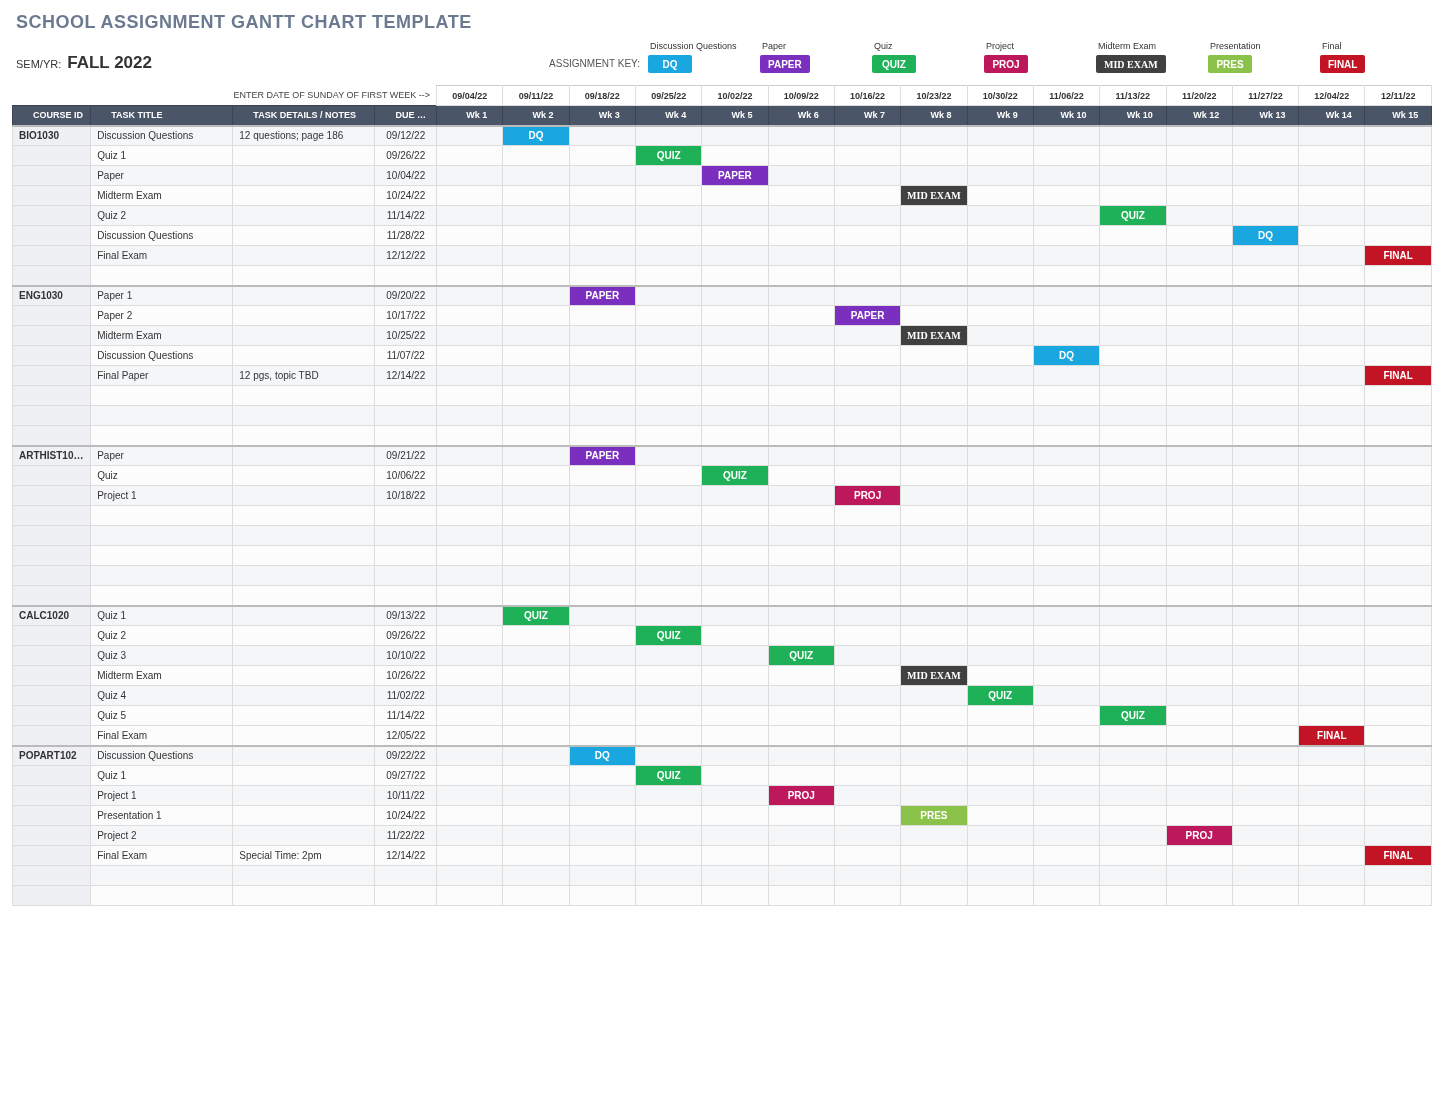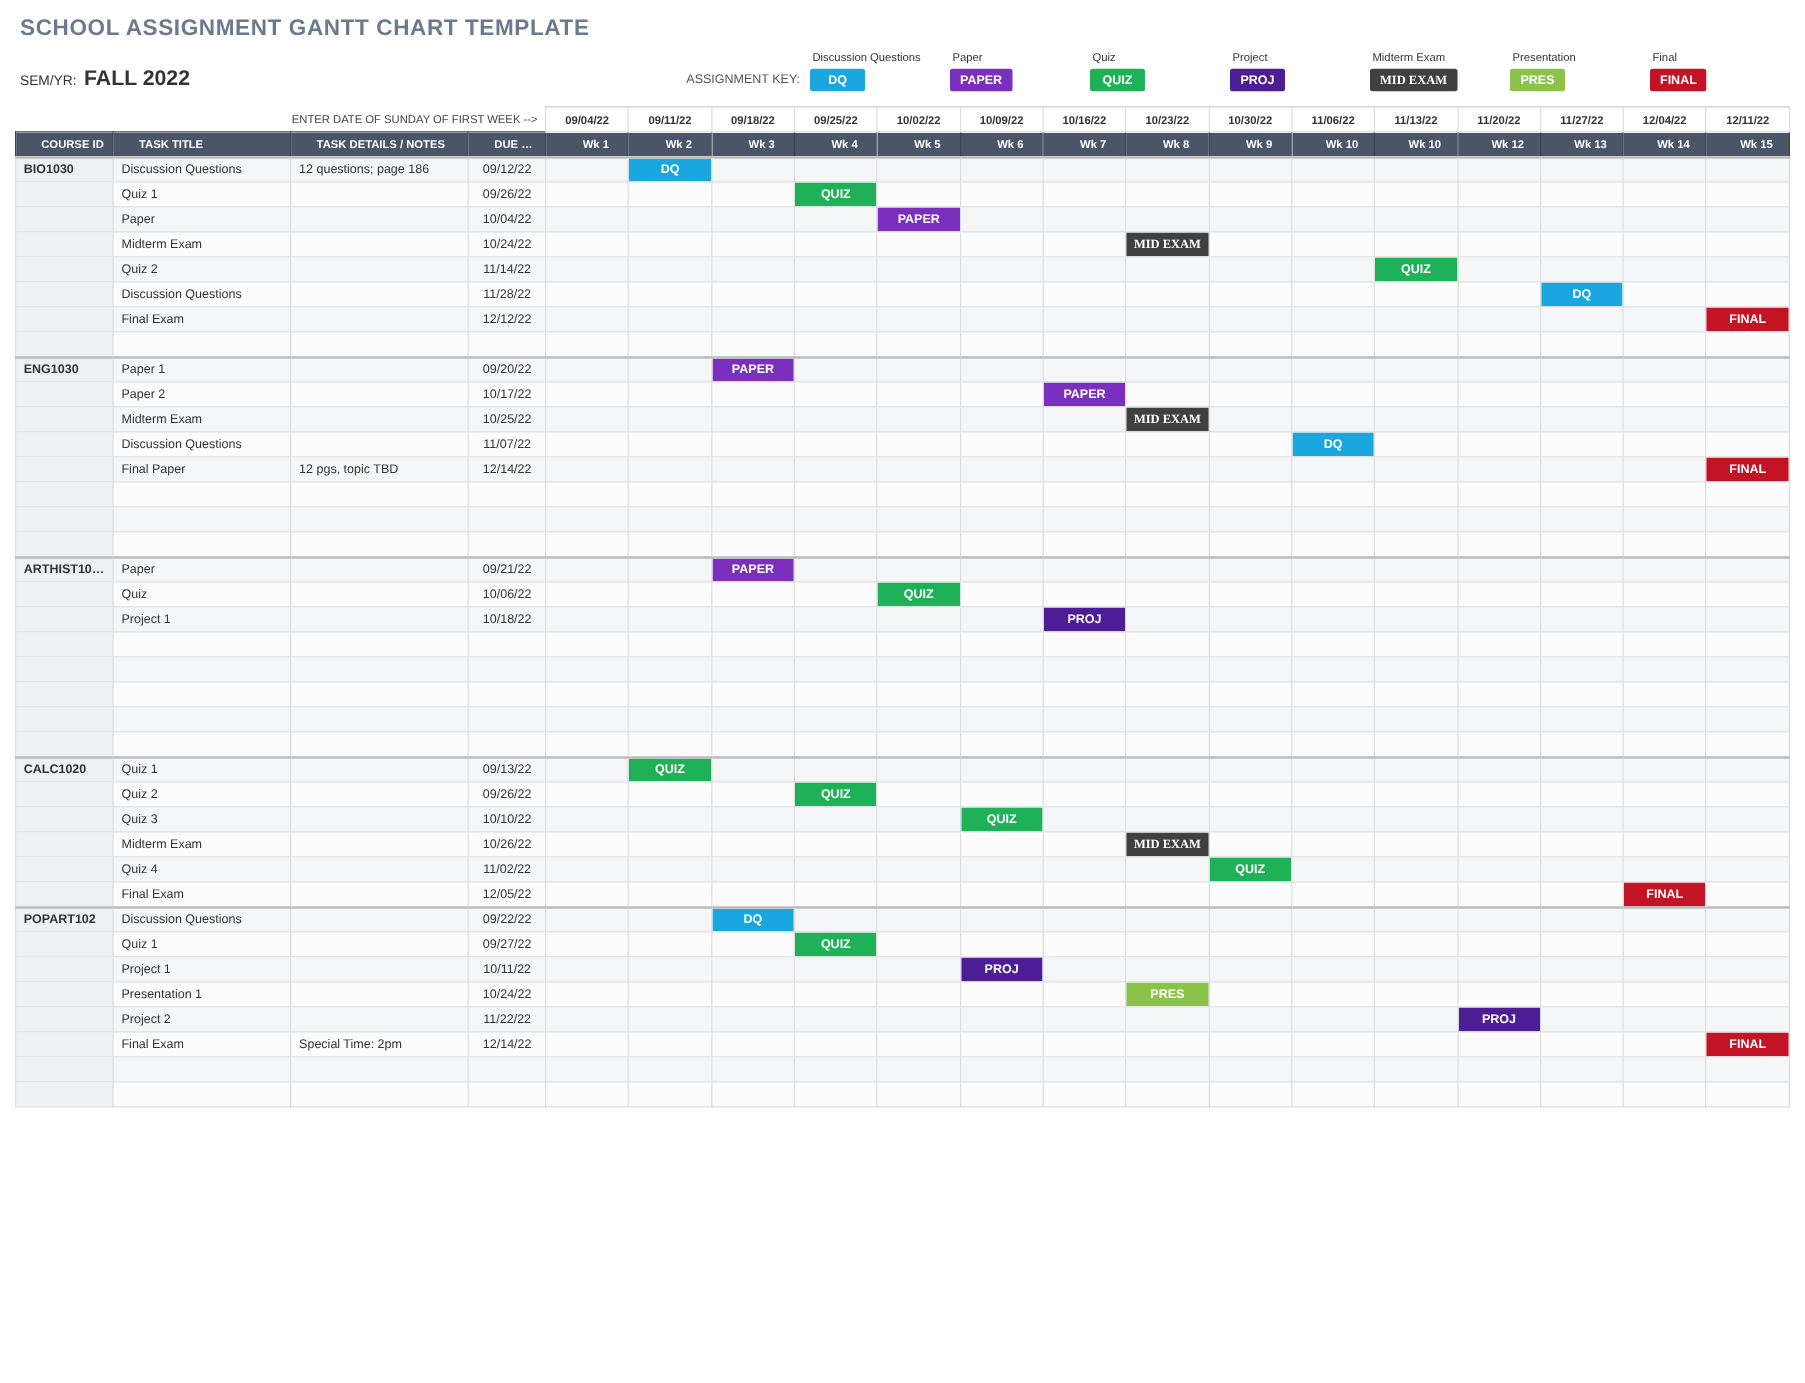--- a/index.html
+++ b/index.html
@@ -125,21 +125,21 @@
   }
   .sep td {
     border-top: 2px solid #bbb;
   }
   .wk .tag { width: 100%; height: 100%; border-radius: 0; }
 
   
   .c-dq      { background: #1aa7e0; }
   .c-paper   { background: #7a2fbf; }
   .c-quiz    { background: #1fb157; }
-  .c-proj    { background: #4c1d95; text-align: center; }
+  .c-proj    { background: #be185d; text-align: center; }
   .c-midexam { background: #404040; font-family: Liberation Serif, serif; }
   .c-pres    { background: #8bc34a; }
   .c-final   { background: #c31425; }
 </style>
 </head>
 <body>
 
 <div class="title">SCHOOL ASSIGNMENT GANTT CHART TEMPLATE</div>
 
 <div class="top-wrap">
@@ -850,20 +850,41 @@
         <td class="wk"><span class="tag c-quiz">QUIZ</span></td>
         <td class="wk"></td>
         <td class="wk"></td>
         <td class="wk"></td>
         <td class="wk"></td>
         <td class="wk"></td>
         <td class="wk"></td>
       </tr>
       <tr class="data-row odd">
         <td class="course"></td>
+        <td>Quiz 5</td>
+        <td></td>
+        <td class="due">11/14/22</td>
+        <td class="wk"></td>
+        <td class="wk"></td>
+        <td class="wk"></td>
+        <td class="wk"></td>
+        <td class="wk"></td>
+        <td class="wk"></td>
+        <td class="wk"></td>
+        <td class="wk"></td>
+        <td class="wk"></td>
+        <td class="wk"></td>
+        <td class="wk"><span class="tag c-quiz">QUIZ</span></td>
+        <td class="wk"></td>
+        <td class="wk"></td>
+        <td class="wk"></td>
+        <td class="wk"></td>
+      </tr>
+      <tr class="data-row odd">
+        <td class="course"></td>
         <td>Final Exam</td>
         <td></td>
         <td class="due">12/05/22</td>
         <td class="wk"></td>
         <td class="wk"></td>
         <td class="wk"></td>
         <td class="wk"></td>
         <td class="wk"></td>
         <td class="wk"></td>
         <td class="wk"></td>

